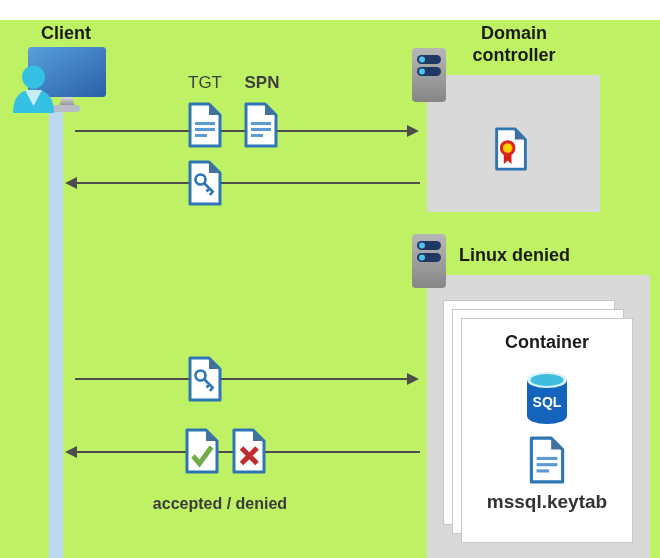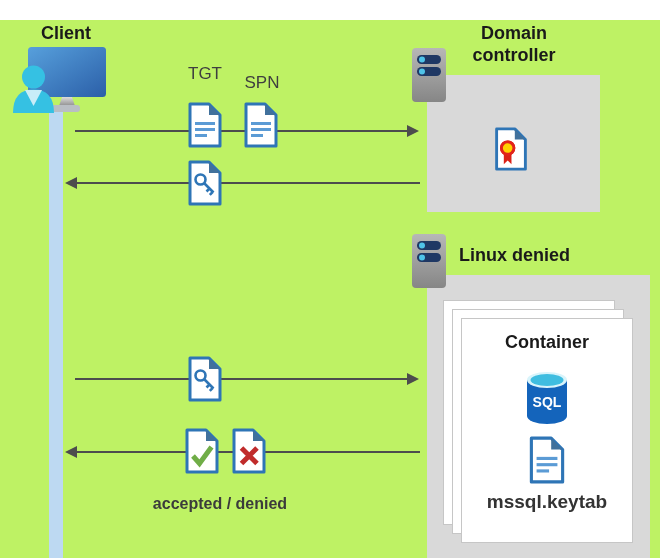--- a/index.html
+++ b/index.html
@@ -83,22 +83,22 @@
   <div>
     <div class="abs line" style="left:75px;top:358px;width:332px;"></div>
     <div class="abs ah-right" style="left:407px;top:353px;"></div>
   </div>
 
   <div>
     <div class="abs ah-left" style="left:65px;top:426px;"></div>
     <div class="abs line" style="left:77px;top:431px;width:343px;"></div>
   </div>
 
-  <div class="abs sublabel center" style="left:180px;top:44px;width:50px;">TGT</div>
-  <div class="abs sublabel center" style="left:237px;top:53px;width:50px;">SPN</div>
+  <div class="abs sublabel center" style="left:180px;top:53px;width:50px;">TGT</div>
+  <div class="abs sublabel center" style="left:237px;top:53px;width:50px;font-weight:bold;">SPN</div>
 
   <svg class="abs" style="left:187px;top:81px;" width="36" height="48" viewBox="0 0 36 48">
     <use href="#docShell"></use>
       <use href="#docLines"></use>
   </svg>
 
   <svg class="abs" style="left:243px;top:81px;" width="36" height="48" viewBox="0 0 36 48">
     <use href="#docShell"></use>
       <use href="#docLines"></use>
   </svg>

